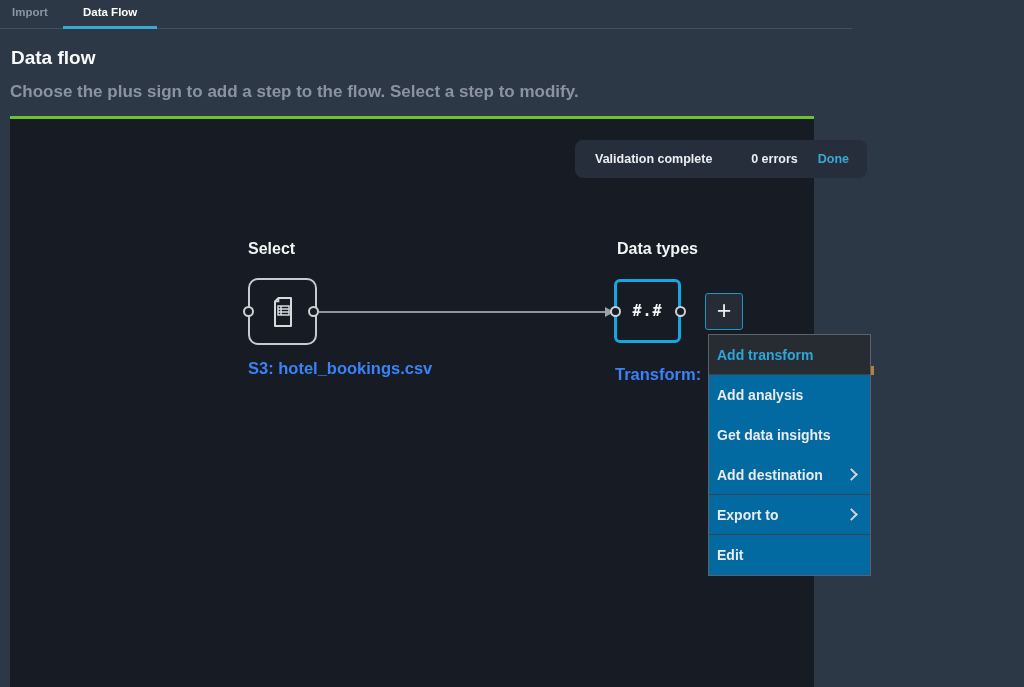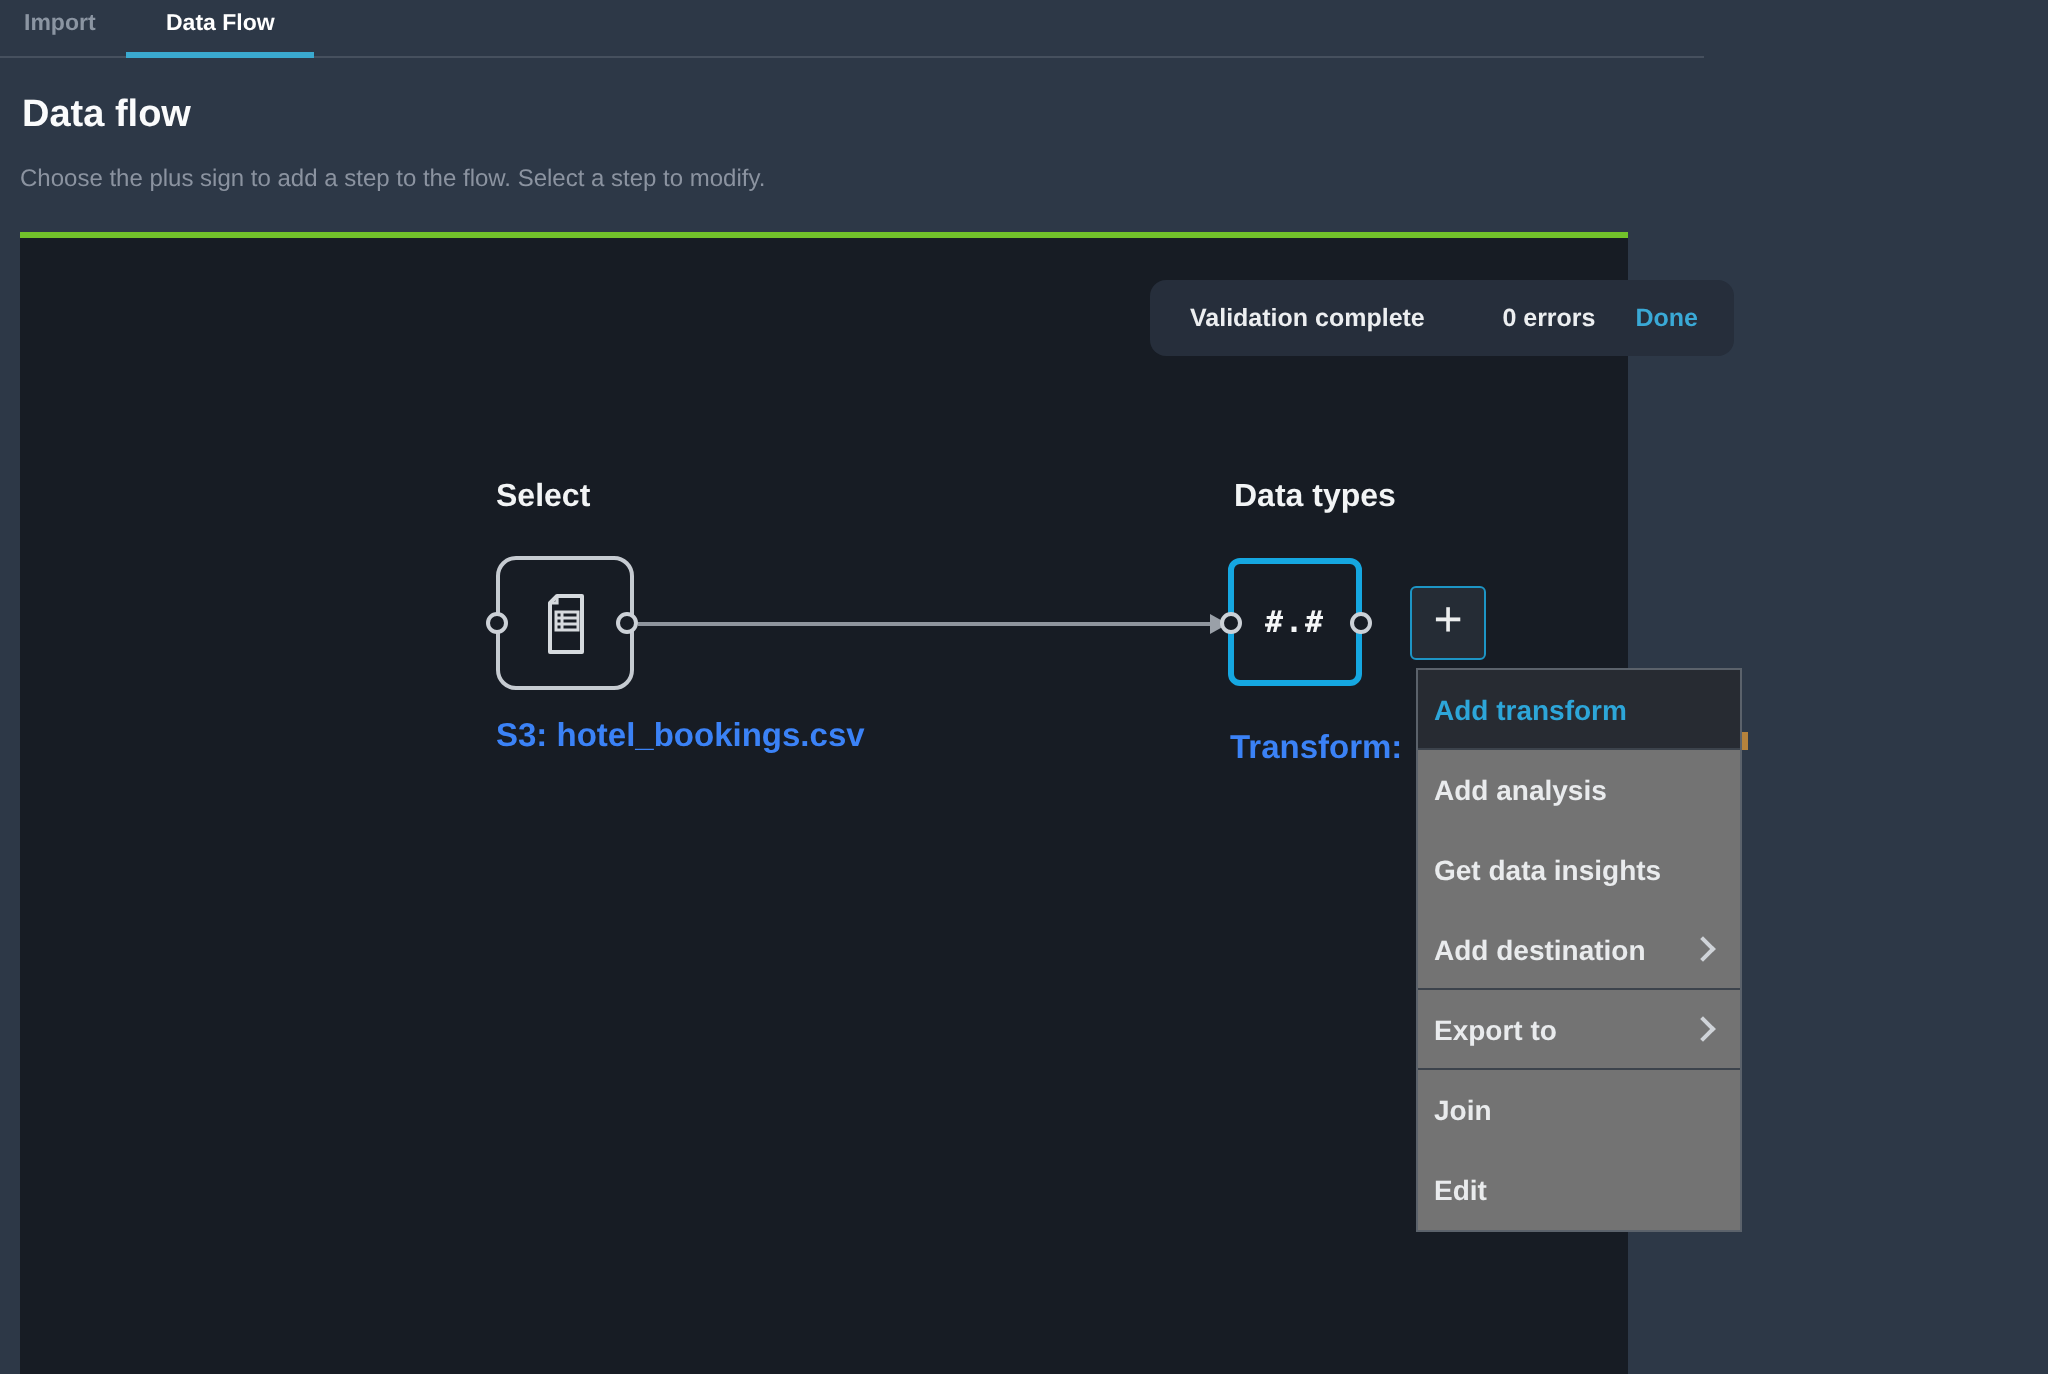--- a/index.html
+++ b/index.html
@@ -10,21 +10,21 @@
     -webkit-font-smoothing:antialiased;
   }
   
   .tabbar{position:absolute;top:0;left:0;width:852px;height:28px;border-bottom:1px solid #46505e;}
   .tab{position:absolute;top:6px;font-size:11.5px;font-weight:700;cursor:default;}
   .tab.import{left:12px;color:#8b95a2;font-weight:600;}
   .tab.dataflow{left:83px;color:#ffffff;}
   .tab-underline{position:absolute;left:63px;top:26px;width:94px;height:3px;background:#3aa9cf;}
   
   .page-title{position:absolute;left:11px;top:47px;font-size:19px;font-weight:700;color:#fafbfc;}
-  .page-subtitle{position:absolute;left:10px;top:82px;font-size:12px;font-weight:400;color:#8b93a0;}
+  .page-subtitle{position:absolute;left:10px;top:82px;font-size:17px;font-weight:700;color:#8b93a0;}
   
   .canvas{
     position:absolute;left:10px;top:116px;width:804px;height:571px;
     background:#171c24;border-top:3px solid #72c12b;box-sizing:border-box;
   }
   .canvas > *{position:absolute;}
   
   .banner{
     left:565px;top:21px;width:292px;height:38px;background:#262e3b;border-radius:8px;
     display:flex;align-items:center;font-size:12.5px;font-weight:700;color:#eceef0;
@@ -73,21 +73,21 @@
   }
   
   .plus-btn{
     left:695px;top:174px;width:38px;height:37px;box-sizing:border-box;
     background:#252c35;border:1.5px solid #1d95c5;border-radius:3px;
     display:flex;align-items:center;justify-content:center;cursor:pointer;
   }
   .plus-btn .glyph{font-size:25px;font-weight:400;color:#eceeee;line-height:1;margin-top:-2px;}
   
   .menu{
-    left:698px;top:215px;width:163px;background:#737373;
+    left:698px;top:215px;width:163px;background:#0369a1;
     border:1px solid #5b626b;box-sizing:border-box;z-index:5;
   }
   .menu-item{
     height:40px;display:flex;align-items:center;padding:0 10px 0 8px;box-sizing:border-box;
     font-size:14px;font-weight:700;color:#e9ebed;cursor:pointer;white-space:nowrap;
   }
   .menu-item.highlight{background:#272b32;color:#2da6d9;}
   .menu-item.sep{border-bottom:1px solid #3c434c;}
   .chevron{
     width:7px;height:7px;border-top:2px solid #cfd3d8;border-right:2px solid #cfd3d8;
@@ -162,20 +162,17 @@
     </div>
     <div class="menu-item sep">
       <span>Add destination</span>
       <span class="chevron"></span>
     </div>
     <div class="menu-item sep">
       <span>Export to</span>
       <span class="chevron"></span>
     </div>
     <div class="menu-item">
-      <span>Join</span>
-    </div>
-    <div class="menu-item">
       <span>Edit</span>
     </div>
   </div>
 
 </div>
 
 </body></html>

